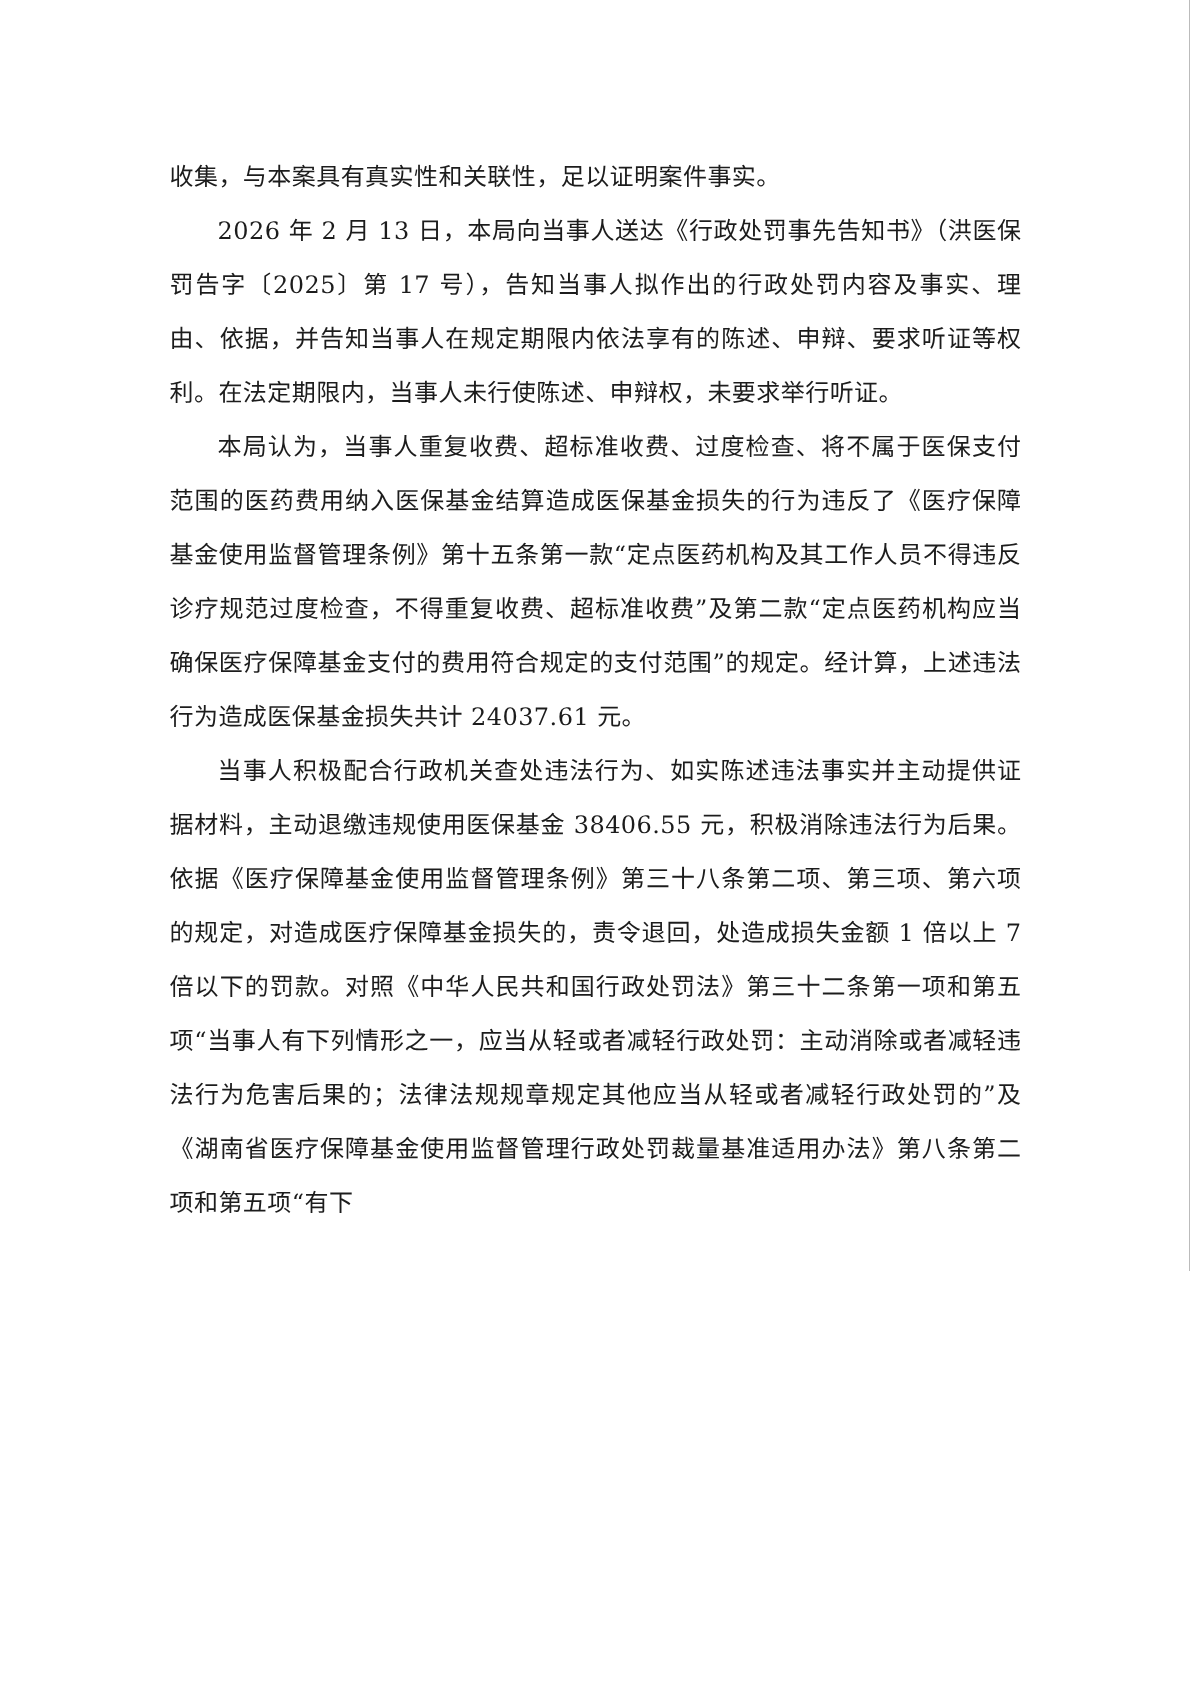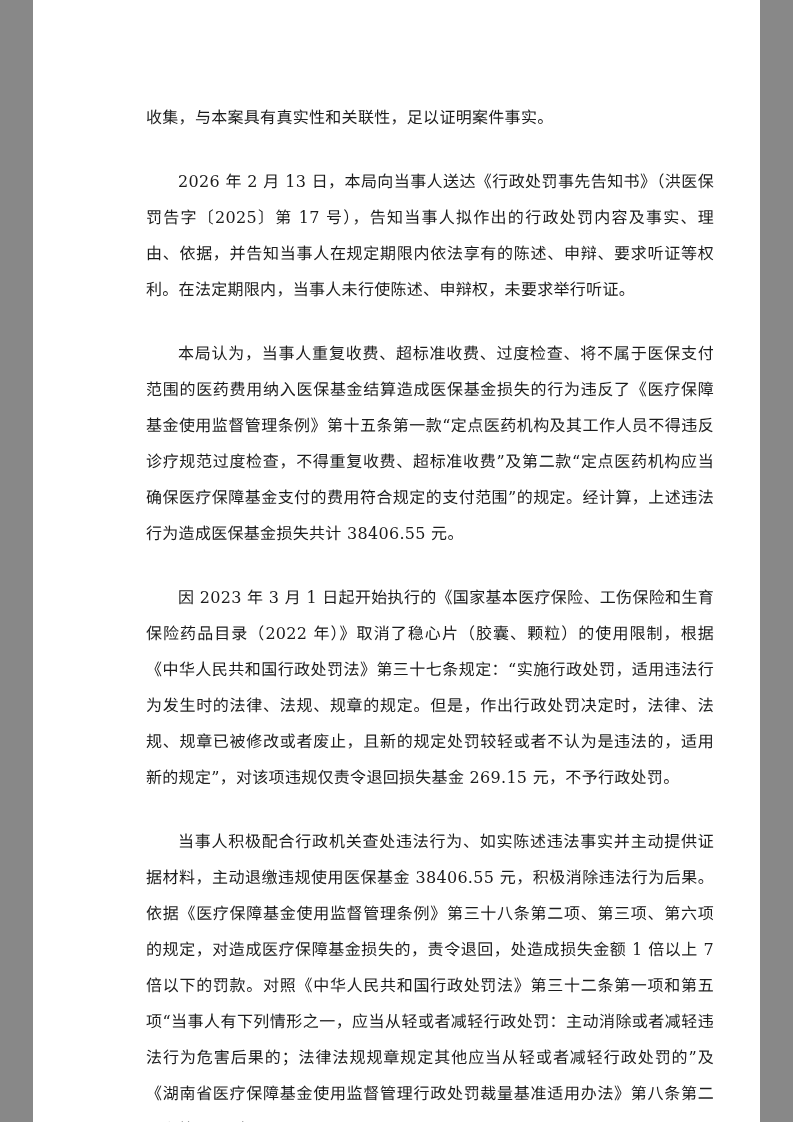--- a/index.html
+++ b/index.html
@@ -2,21 +2,21 @@
 <html lang="zh-CN"><head>
 <meta charset="utf-8">
 <style>
   html, body {
     margin: 0;
     padding: 0;
     background: #888;
   }
   .page {
     position: relative;
-    width: 727px;
+    width: 793px;
     height: 1122px;
     margin: 0 auto;
     background: #ffffff;
     overflow: hidden;
   }
   .doc-body {
     position: absolute;
     left: 113px;
     top: 100px;
     width: 568px;
@@ -28,27 +28,25 @@
   }
   .doc-body p.para {
     margin: 0;
     padding: 0;
     text-align: justify;
     text-justify: inter-character;
     word-break: break-all;
   }
   .doc-body p.para.indent {
     text-indent: 2em;
-    margin-top: 28px;
   }
 </style>
 </head>
 <body>
 
 <div class="page">
   <div class="doc-body">
       <p class="para">收集，与本案具有真实性和关联性，足以证明案件事实。</p>
       <p class="para indent">2026 年 2 月 13 日，本局向当事人送达《行政处罚事先告知书》（洪医保罚告字〔2025〕第 17 号），告知当事人拟作出的行政处罚内容及事实、理由、依据，并告知当事人在规定期限内依法享有的陈述、申辩、要求听证等权利。在法定期限内，当事人未行使陈述、申辩权，未要求举行听证。</p>
-      <p class="para indent">本局认为，当事人重复收费、超标准收费、过度检查、将不属于医保支付范围的医药费用纳入医保基金结算造成医保基金损失的行为违反了《医疗保障基金使用监督管理条例》第十五条第一款“定点医药机构及其工作人员不得违反诊疗规范过度检查，不得重复收费、超标准收费”及第二款“定点医药机构应当确保医疗保障基金支付的费用符合规定的支付范围”的规定。经计算，上述违法行为造成医保基金损失共计 38406.55 元。</p>
-      <p class="para indent">因 2023 年 3 月 1 日起开始执行的《国家基本医疗保险、工伤保险和生育保险药品目录（2022 年）》取消了稳心片（胶囊、颗粒）的使用限制，根据《中华人民共和国行政处罚法》第三十七条规定：“实施行政处罚，适用违法行为发生时的法律、法规、规章的规定。但是，作出行政处罚决定时，法律、法规、规章已被修改或者废止，且新的规定处罚较轻或者不认为是违法的，适用新的规定”，对该项违规仅责令退回损失基金 269.15 元，不予行政处罚。</p>
+      <p class="para indent">本局认为，当事人重复收费、超标准收费、过度检查、将不属于医保支付范围的医药费用纳入医保基金结算造成医保基金损失的行为违反了《医疗保障基金使用监督管理条例》第十五条第一款“定点医药机构及其工作人员不得违反诊疗规范过度检查，不得重复收费、超标准收费”及第二款“定点医药机构应当确保医疗保障基金支付的费用符合规定的支付范围”的规定。经计算，上述违法行为造成医保基金损失共计 24037.61 元。</p>
       <p class="para indent">当事人积极配合行政机关查处违法行为、如实陈述违法事实并主动提供证据材料，主动退缴违规使用医保基金 38406.55 元，积极消除违法行为后果。依据《医疗保障基金使用监督管理条例》第三十八条第二项、第三项、第六项的规定，对造成医疗保障基金损失的，责令退回，处造成损失金额 1 倍以上 7 倍以下的罚款。对照《中华人民共和国行政处罚法》第三十二条第一项和第五项“当事人有下列情形之一，应当从轻或者减轻行政处罚：主动消除或者减轻违法行为危害后果的；法律法规规章规定其他应当从轻或者减轻行政处罚的”及《湖南省医疗保障基金使用监督管理行政处罚裁量基准适用办法》第八条第二项和第五项“有下</p>
     </div>
 </div>
 
 </body></html>

